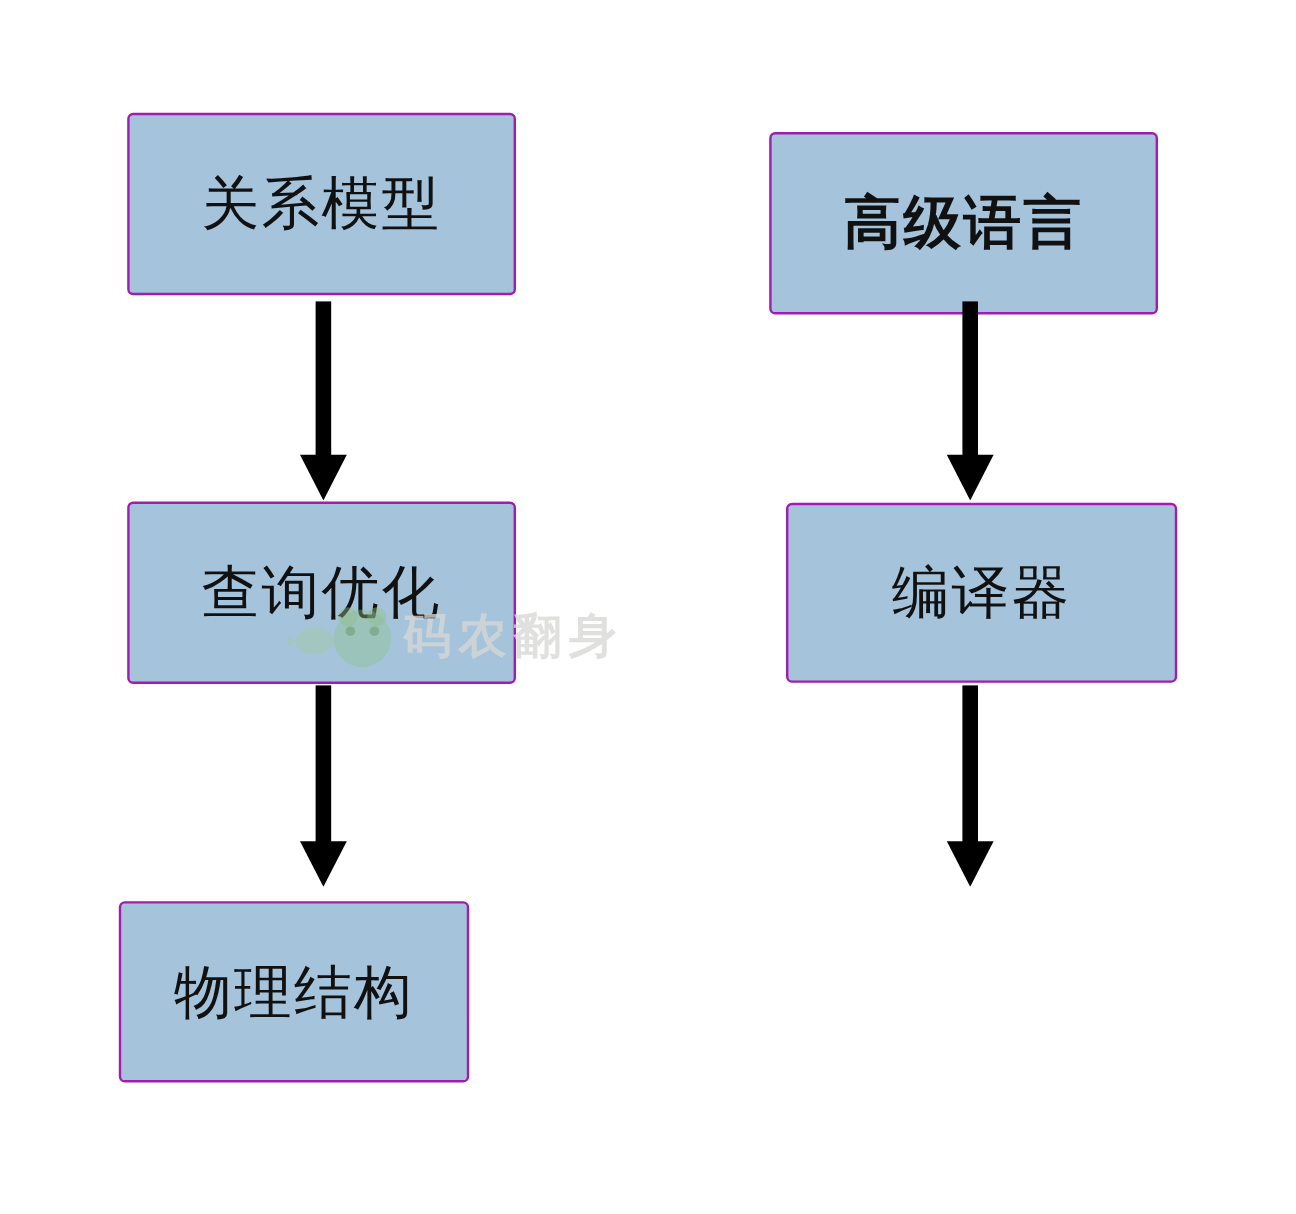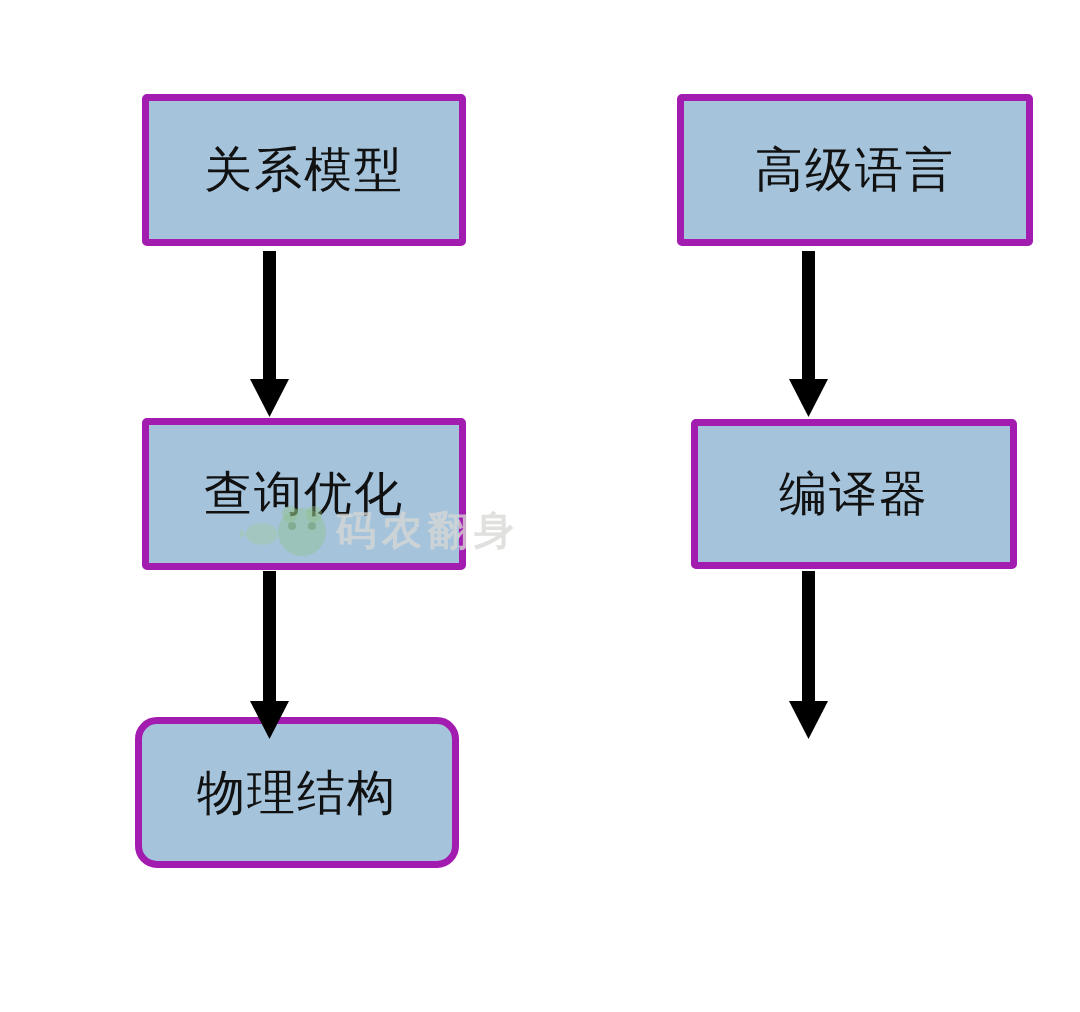--- a/index.html
+++ b/index.html
@@ -11,35 +11,34 @@
   .canvas {
     position: relative;
     width: 1080px;
     height: 1012px;
     background: #ffffff;
     overflow: hidden;
   }
   .flow-node {
     position: absolute;
     background: #a5c4dc;
-    border: 7px solid #a21caf;
+    border: 2px solid #a21caf;
     border-radius: 5px;
     box-sizing: border-box;
     display: flex;
     align-items: center;
     justify-content: center;
     font-size: 48px;
     color: #111111;
     letter-spacing: 2px;
-    margin-left: 36px;
   }
   .node-l1 { left: 106px; top: 94px;  width: 324px; height: 152px; }
   .node-l2 { left: 106px; top: 418px; width: 324px; height: 152px; }
-  .node-l3 { left: 99px;  top: 717px; width: 324px; height: 151px; border-radius: 22px; }
-  .node-r1 { left: 641px; top: 94px;  width: 356px; height: 152px; }
+  .node-l3 { left: 99px;  top: 751px; width: 292px; height: 151px; }
+  .node-r1 { left: 641px; top: 110px;  width: 324px; height: 152px; font-weight: bold; }
   .node-r2 { left: 655px; top: 419px; width: 326px; height: 150px; }
   .node-r3 { left: 641px; top: 741px; width: 326px; height: 152px; }
 
   .arrow {
     position: absolute;
     width: 44px;
   }
   .arrow svg { display: block; width: 100%; height: 100%; }
   .arrow-l1 { left: 247px; top: 251px; height: 166px; }
   .arrow-l2 { left: 247px; top: 571px; height: 168px; }

